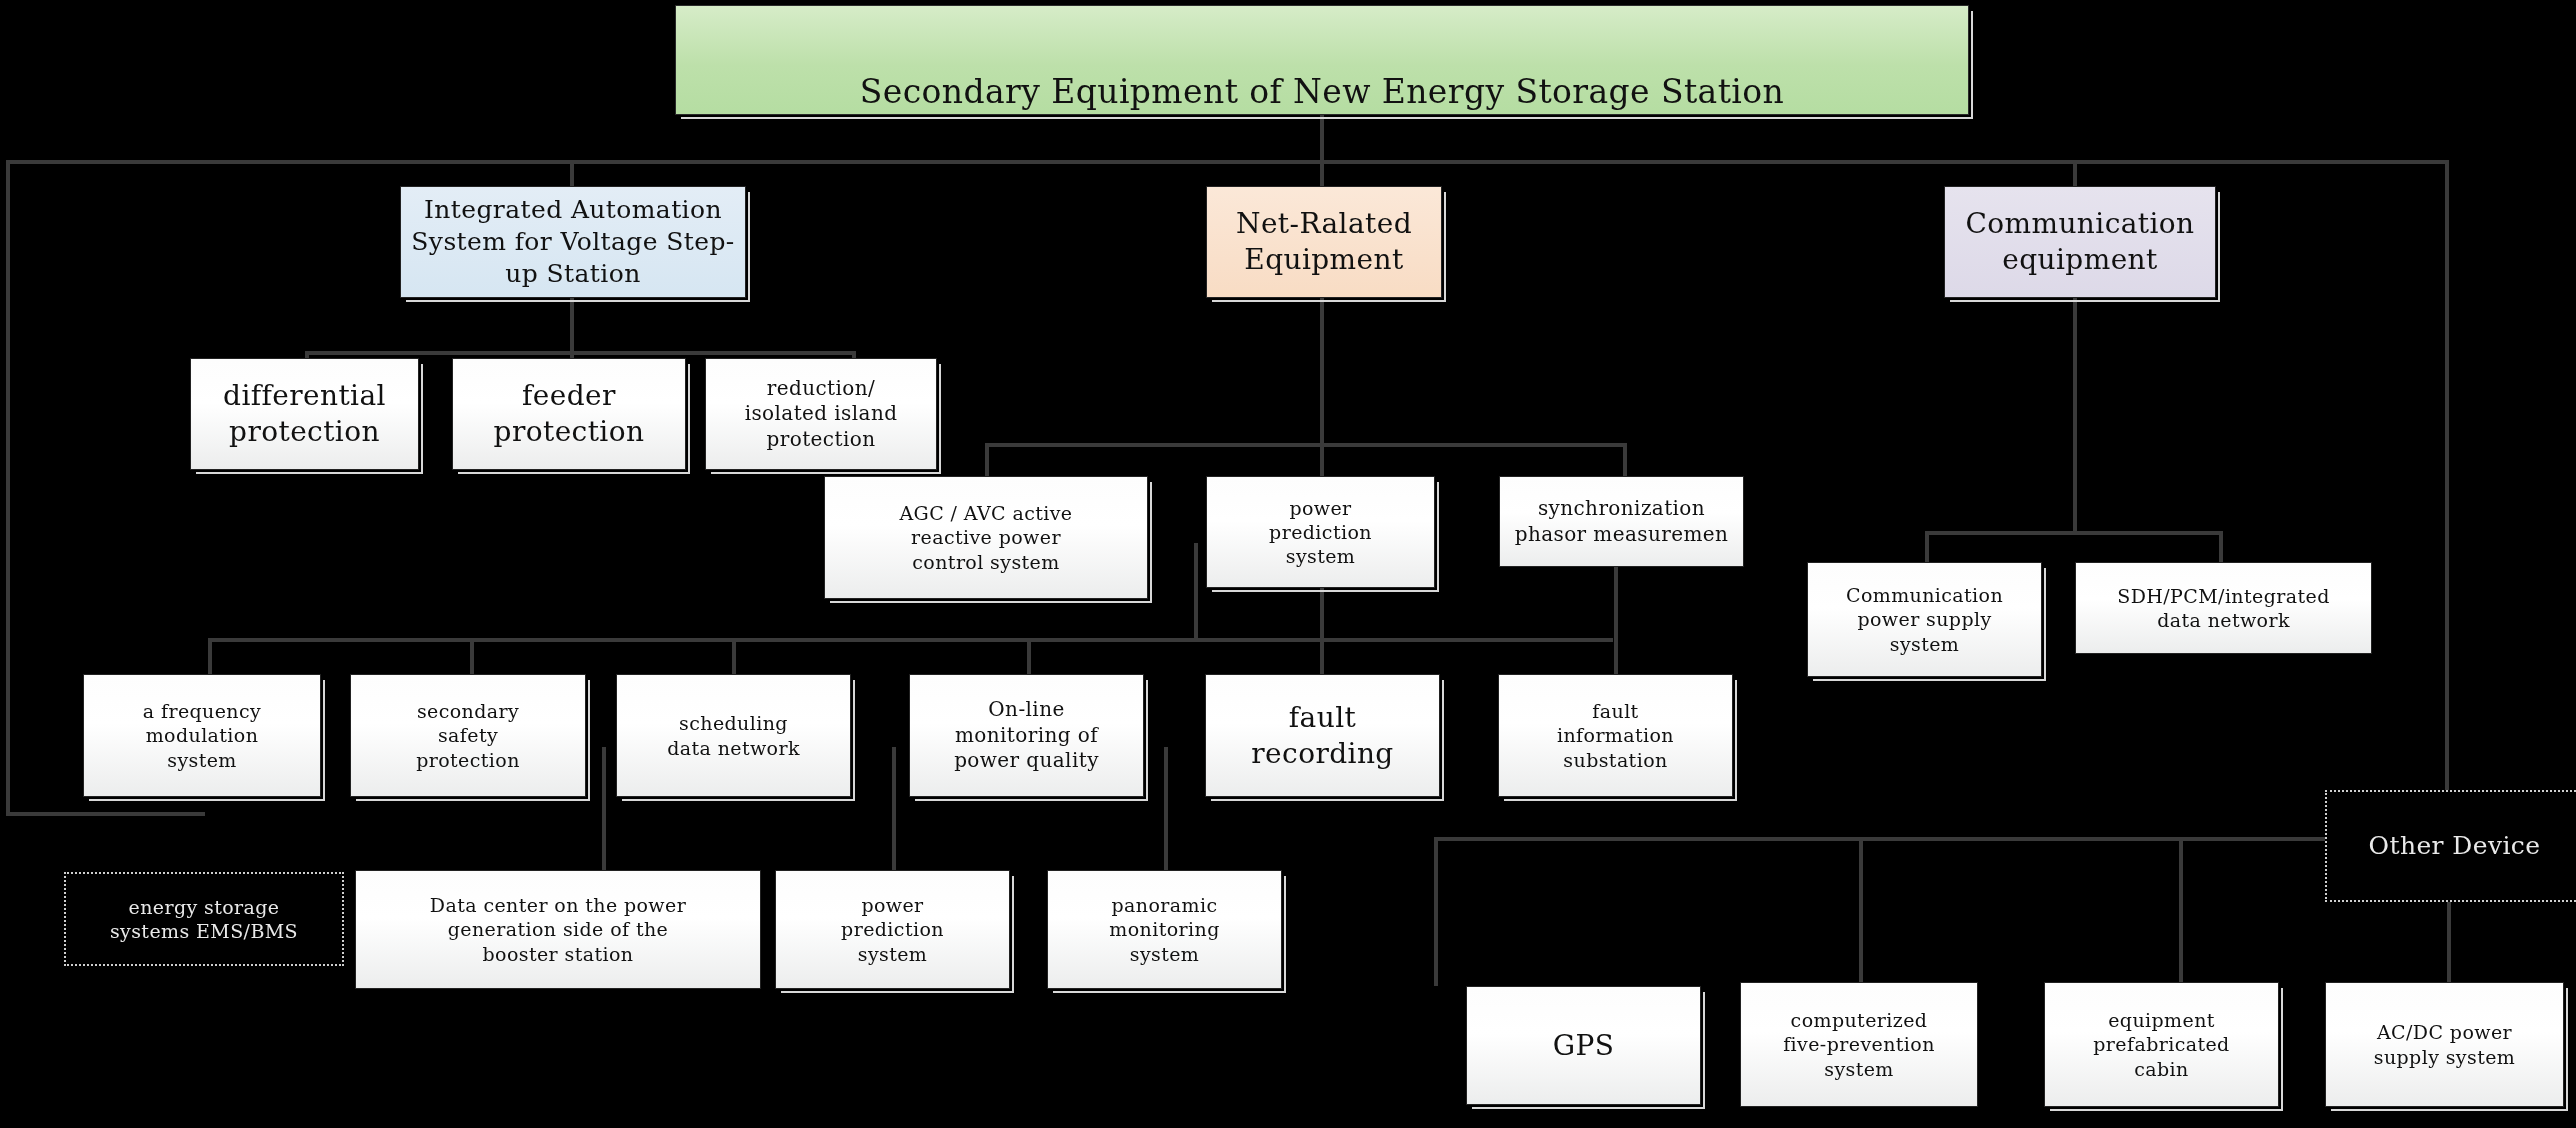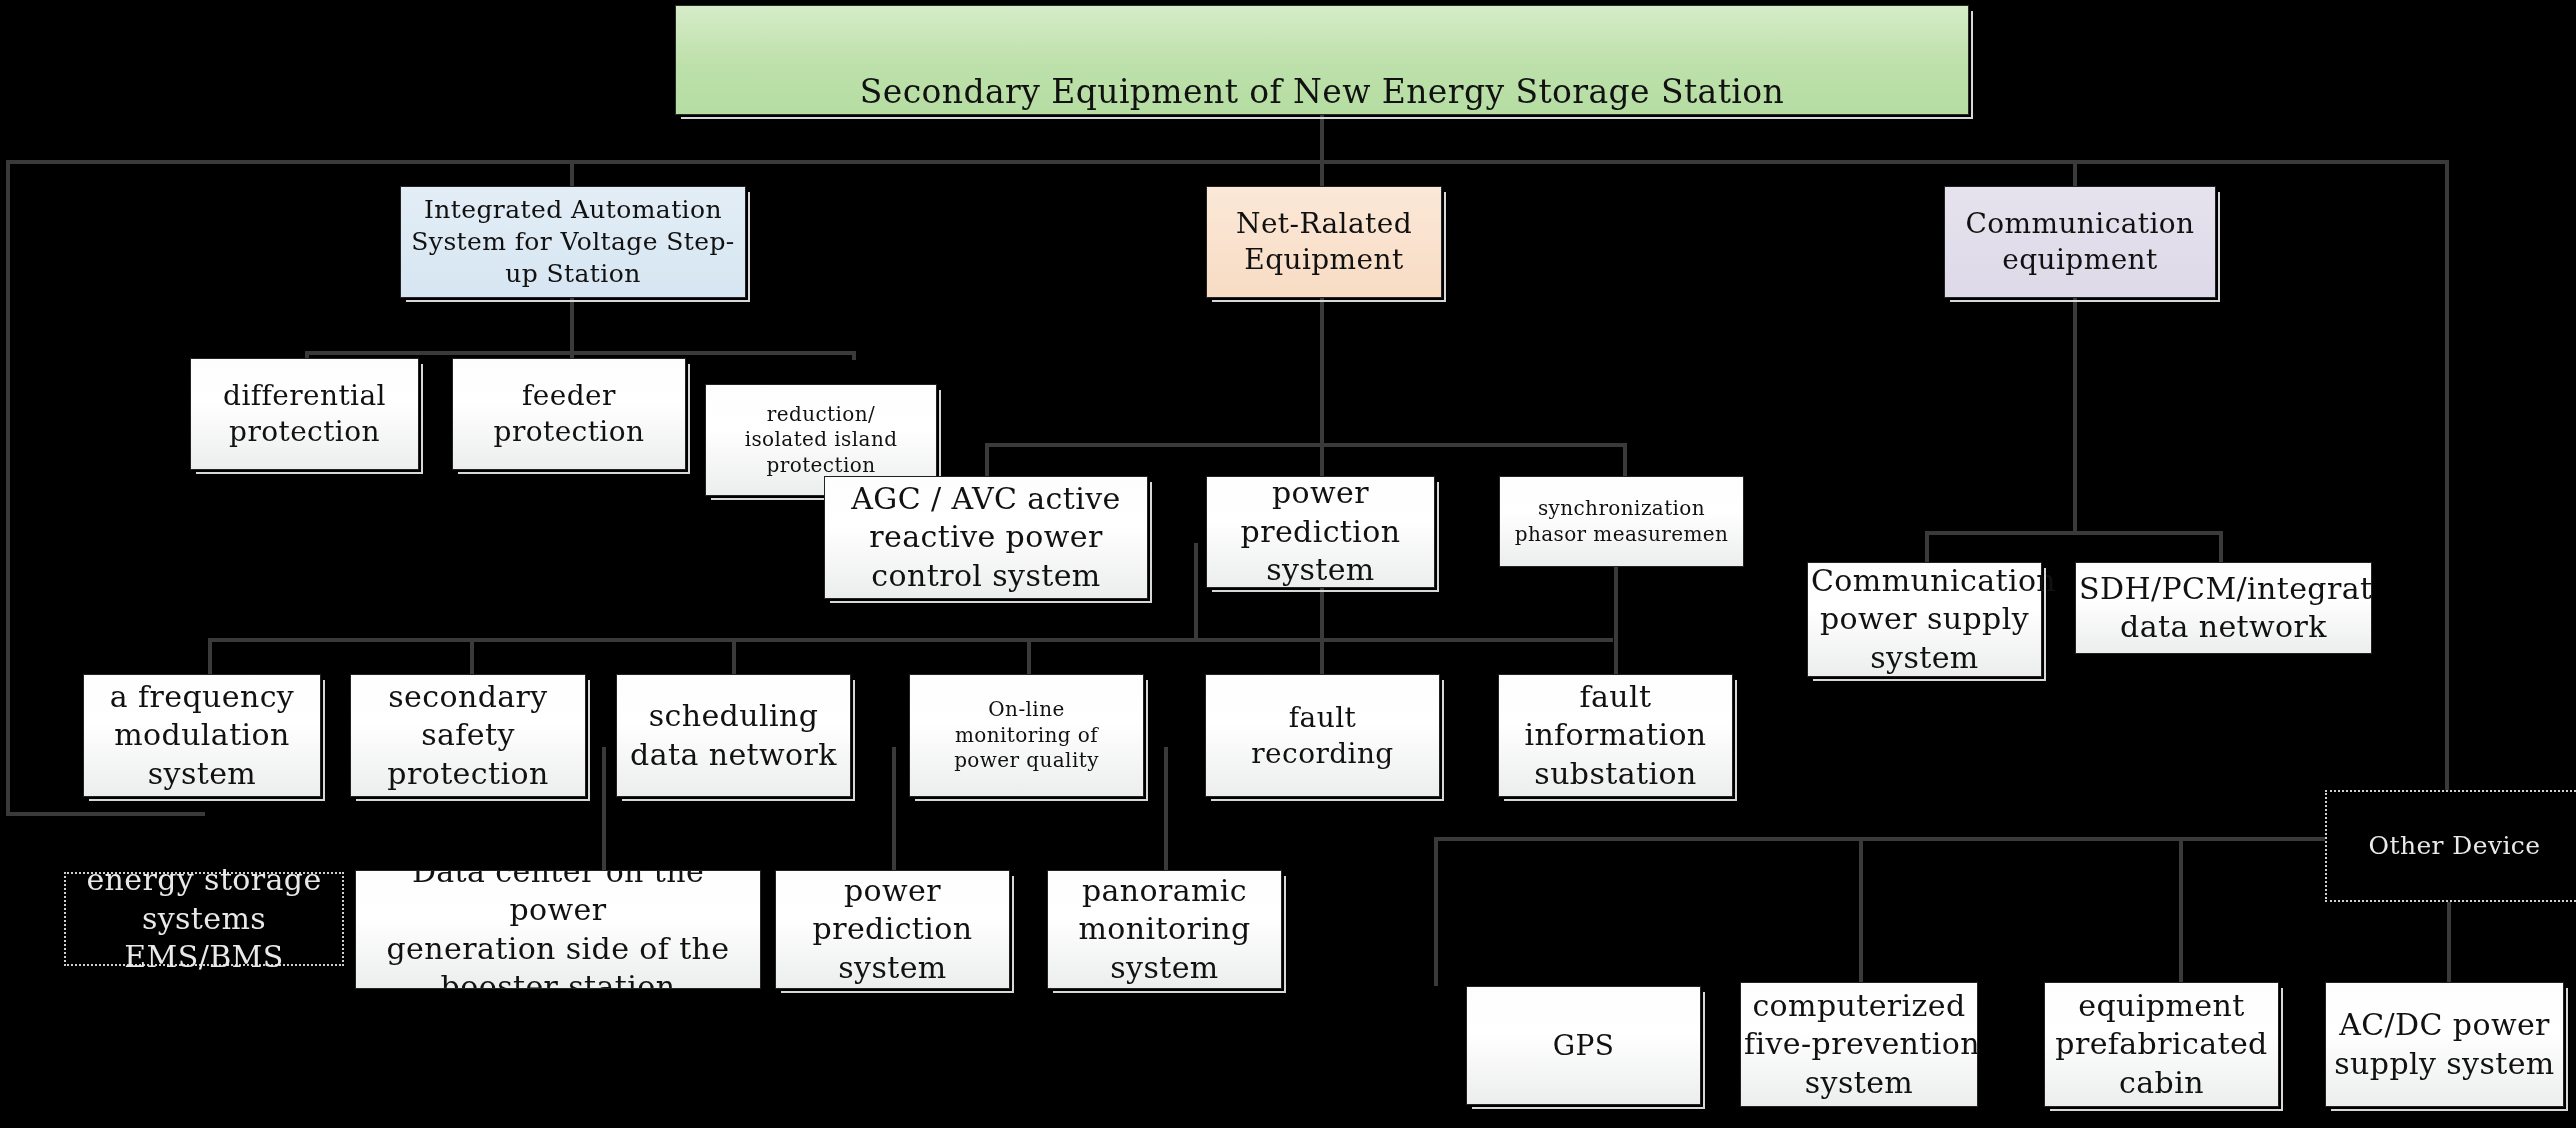--- a/index.html
+++ b/index.html
@@ -56,21 +56,21 @@
   .plain{ background:linear-gradient(180deg,#fdfdfd 0%,#ffffff 40%,#eceded 100%); }
   .dark{
     background:#000; color:#e9e9e9; border:2.2px dotted #cfcfcf;
   }
   .dark::after{ display:none; }
 
   
   .fs-root{ font-size:33px; letter-spacing:2.2px;align-items:flex-end; }
   .fs-l2  { font-size:25px; letter-spacing:1.1px; }
   .fs-lg  { font-size:28px; }
-  .fs-md  { font-size:30px; }
+  .fs-md  { font-size:19px; }
   .fs-sm  { font-size:20px; }
   .clip   { overflow:hidden; }
   .nowrapline .txt{ white-space:pre; }
 </style>
 </head>
 <body>
 
 <div id="stage">
 
   <div class="ln v" style="left:1320px; top:57px; height:106px;"></div>
@@ -144,21 +144,21 @@
   <div class="node plain fs-lg" style="left:190px; top:358px; width:229px; height:112px;">
     <span class="txt">differential
 protection</span>
   </div>
 
   <div class="node plain fs-lg" style="left:452px; top:358px; width:234px; height:112px;">
     <span class="txt">feeder
 protection</span>
   </div>
 
-  <div class="node plain fs-sm" style="left:705px; top:358px; width:232px; height:112px;margin-top:26px;">
+  <div class="node plain fs-sm" style="left:705px; top:358px; width:232px; height:112px;">
     <span class="txt">reduction/
 isolated island
 protection</span>
   </div>
 
   <div class="node plain fs-md" style="left:824px; top:476px; width:324px; height:123px;">
     <span class="txt">AGC / AVC active
 reactive power
 control system</span>
   </div>

